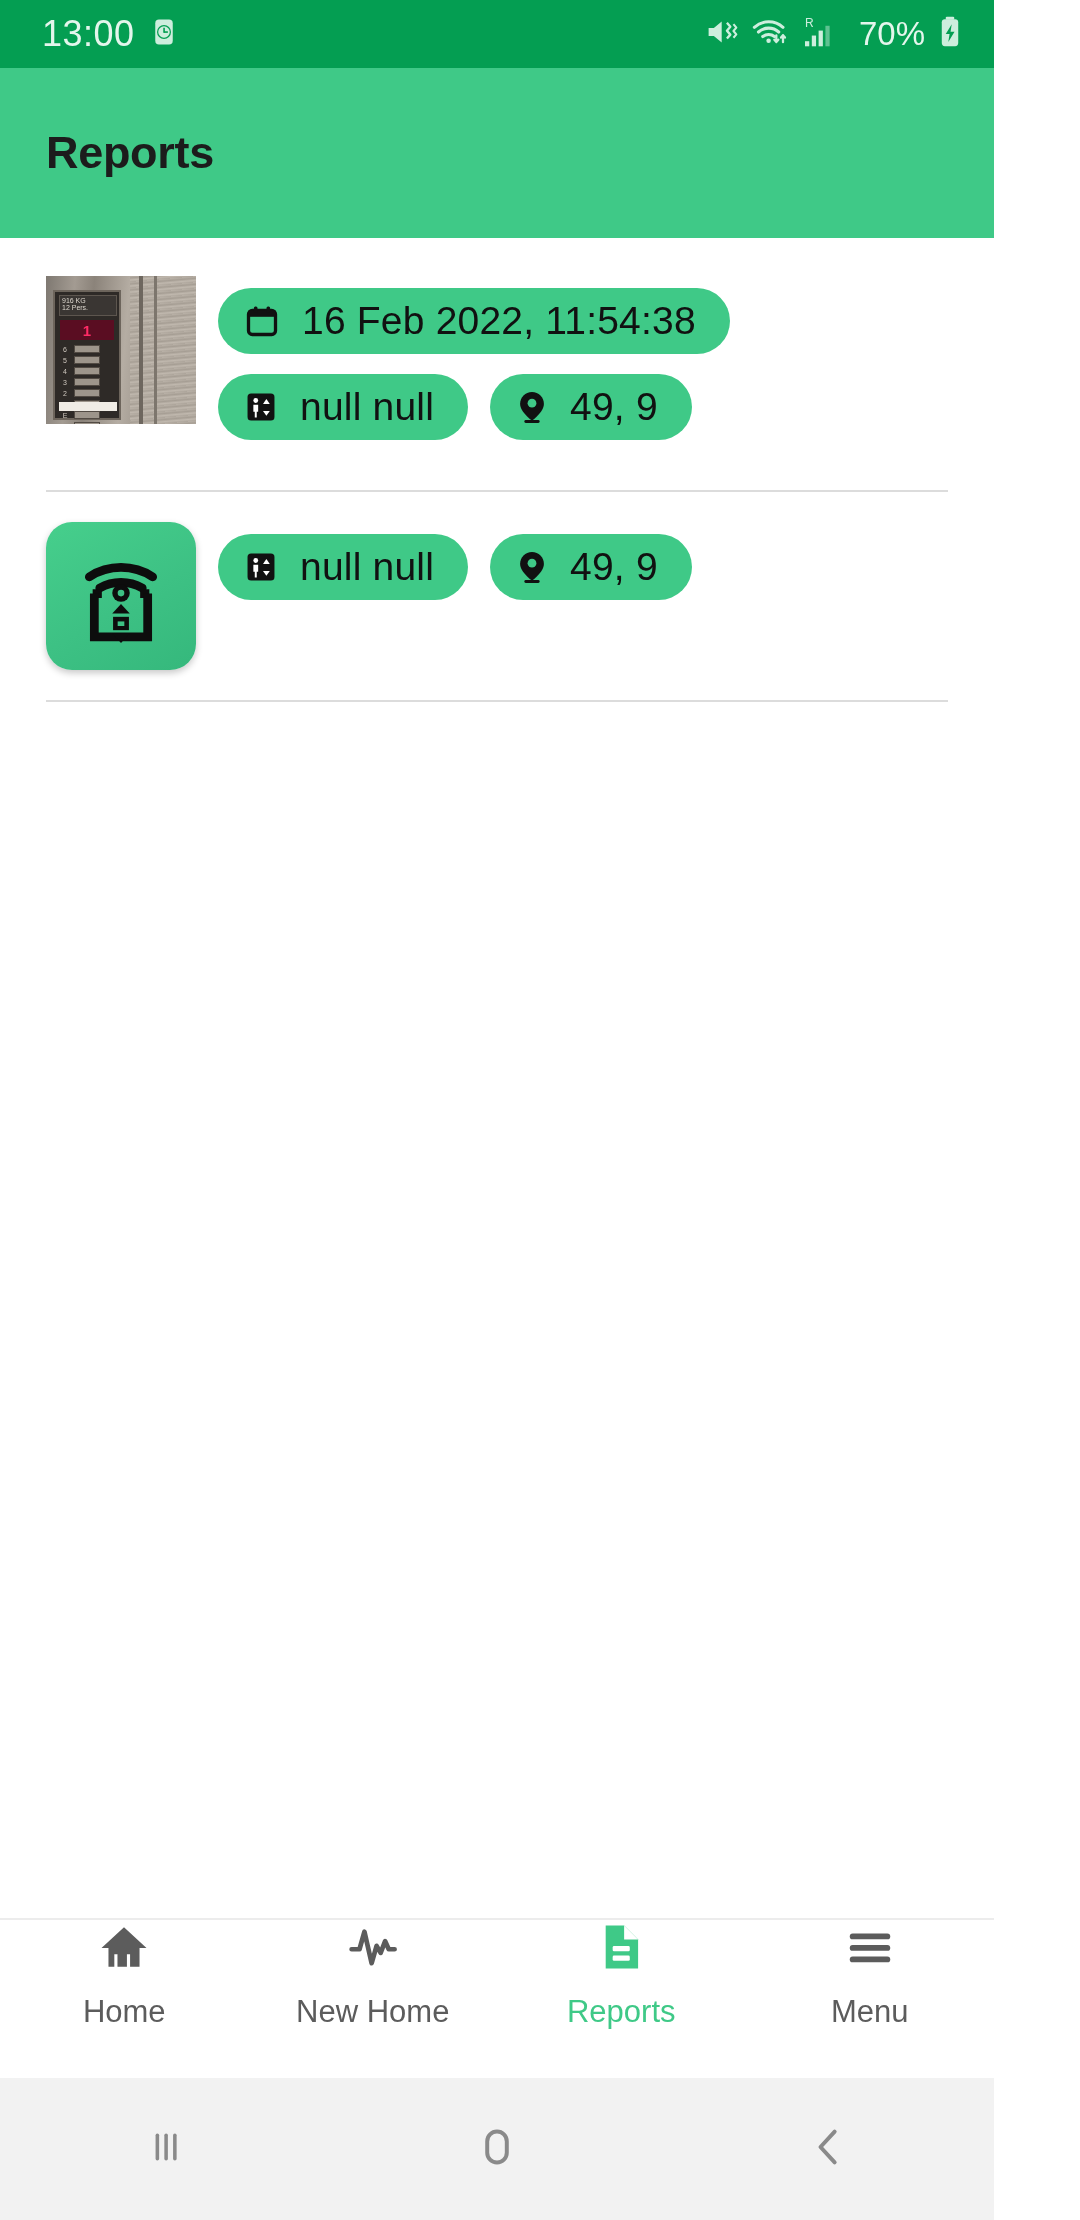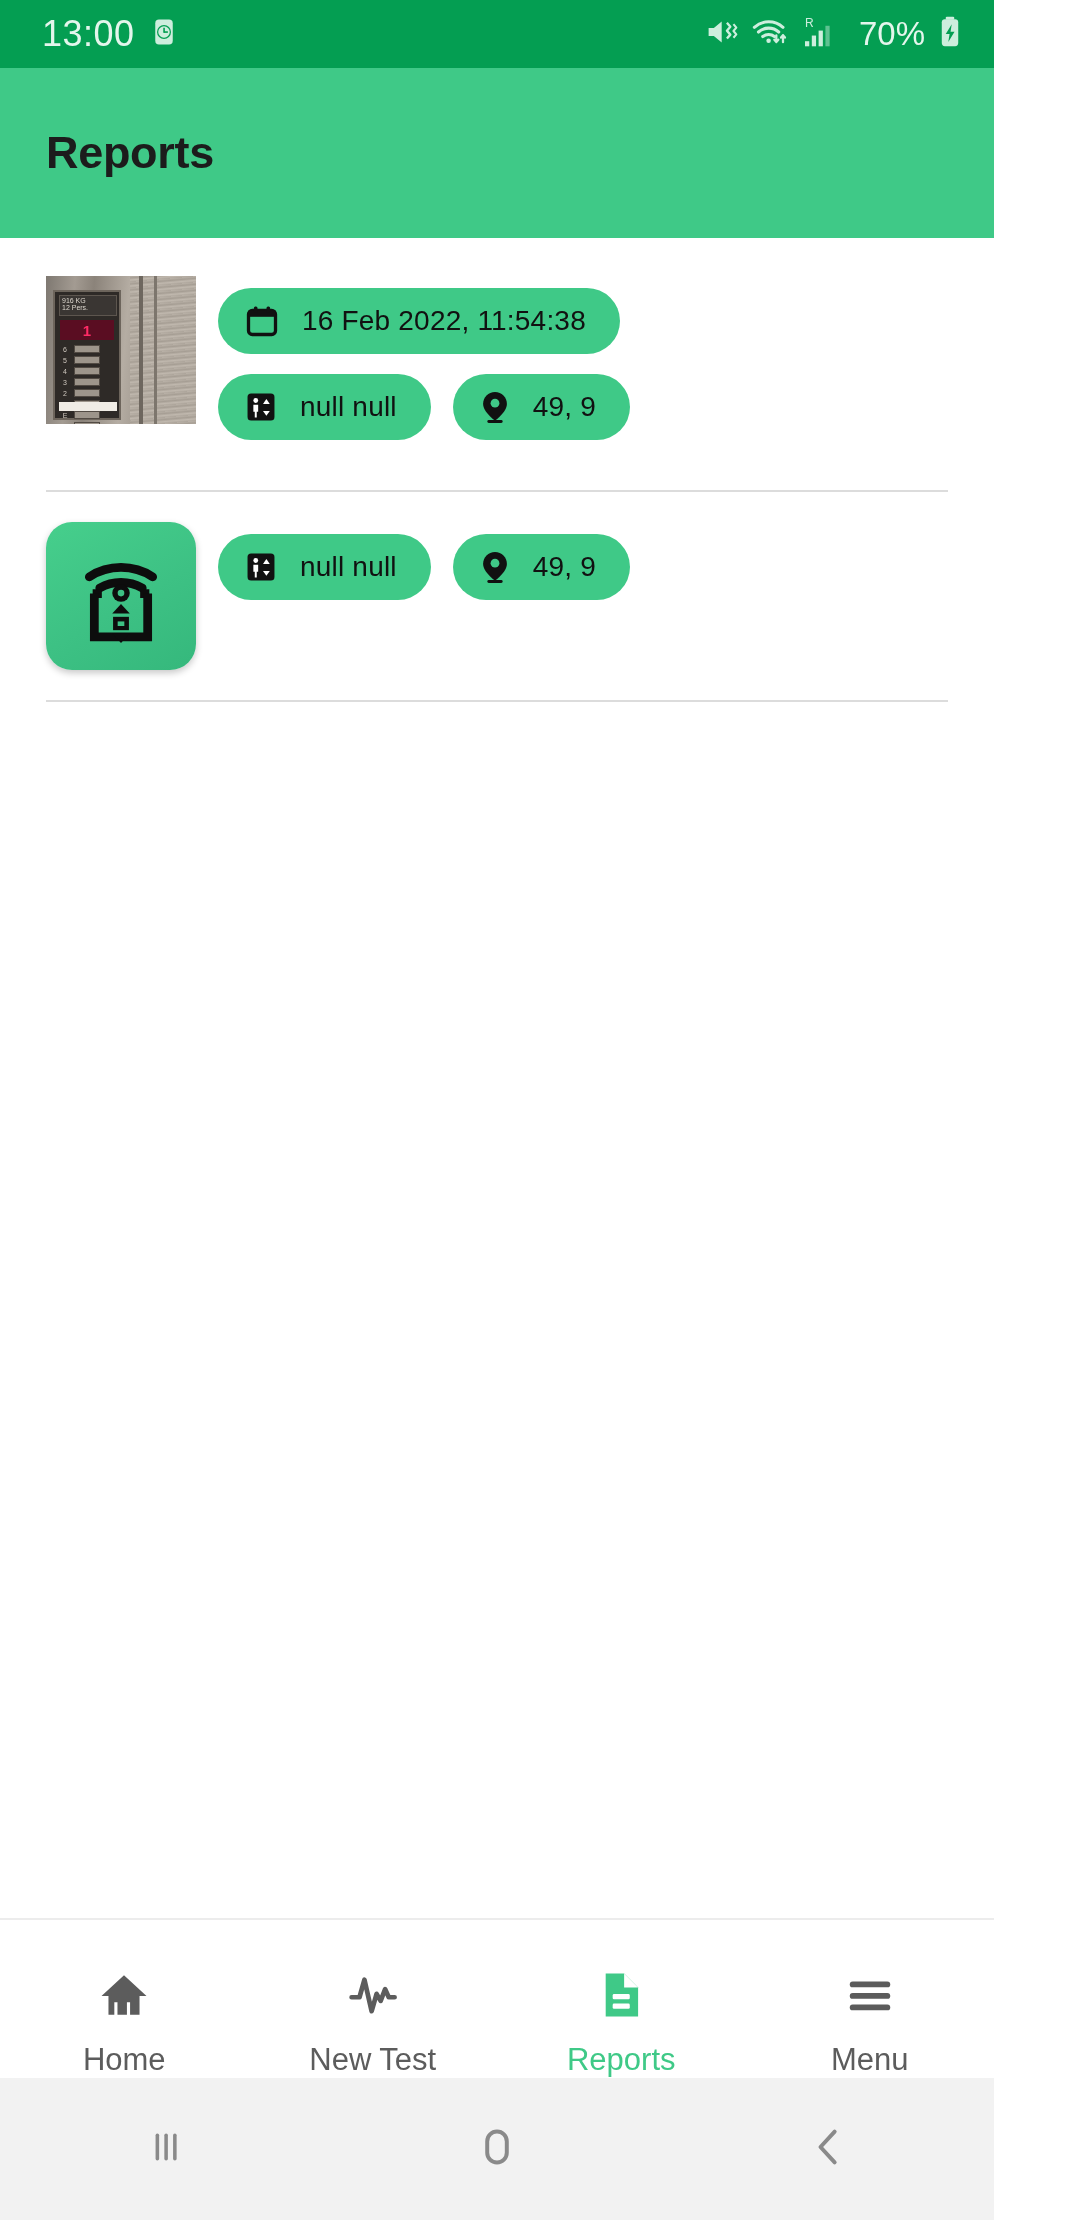--- a/index.html
+++ b/index.html
@@ -79,30 +79,30 @@
     display:flex; align-items:center; justify-content:center;
   }
 
   .badges{ flex:1 1 auto; padding-left:22px; padding-top:12px; }
   .badge-line{ display:flex; align-items:center; gap:22px; margin-bottom:20px; }
   .badge{
     background:#3FC987; border-radius:60px;
     height:66px; display:inline-flex; align-items:center;
     padding:0 34px 0 26px; gap:22px;
   }
-  .badge .txt{ font-size:28px; color:#111; letter-spacing:0.2px; white-space:nowrap; }
+  .badge .txt{ font-size:39px; color:#111; letter-spacing:0.2px; white-space:nowrap; }
   .badge svg{ display:block; flex:0 0 auto; }
 
   .divider{ height:2px; background:#dcdcdc; margin:30px 46px 0 46px; }
   .gap{ height:30px; }
 
   
   .bottomnav{
     flex:0 0 160px; background:#fff; border-top:2px solid #ececec;
-    display:flex; align-items:flex-end;
+    display:flex; align-items:flex-start;
   }
   .navitem{
     flex:1 1 0; display:flex; flex-direction:column;
     align-items:center; justify-content:center; gap:16px;
   }
   .navitem .lbl{ font-size:31px; color:#5c5c5c; }
   .navitem.active .lbl{ color:#3FC987; }
 
   
   .sysnav{
@@ -327,21 +327,21 @@
         </svg>
       </span>
       <span class="lbl">Home</span>
     </div>
     <div class="navitem">
       <span>
         <svg width="54" height="54" viewBox="0 0 24 24">
           <path d="M2.5 13 H6 L8.2 5.2 L11.4 19.2 L13.6 11.5 L15.4 14.6 L17.4 9.4 L19 13 H21.6" stroke="#5c5c5c" stroke-width="2.1" fill="none" stroke-linejoin="round" stroke-linecap="round"></path>
         </svg>
       </span>
-      <span class="lbl">New Test</span>
+      <span class="lbl">New Home</span>
     </div>
     <div class="navitem active">
       <span>
         <svg width="54" height="54" viewBox="0 0 24 24">
           <path d="M5.2 2.4 h8.2 L19.6 8.7 v12.9 H5.2 Z" fill="#3FC987"></path>
           <path d="M13.4 2.4 v6.3 h6.2 Z" fill="#ffffff"></path>
           <rect x="8.3" y="11.6" width="7.6" height="2.3" rx="0.6" fill="#ffffff"></rect>
           <rect x="8.3" y="15.8" width="7.6" height="2.3" rx="0.6" fill="#ffffff"></rect>
         </svg>
       </span>

